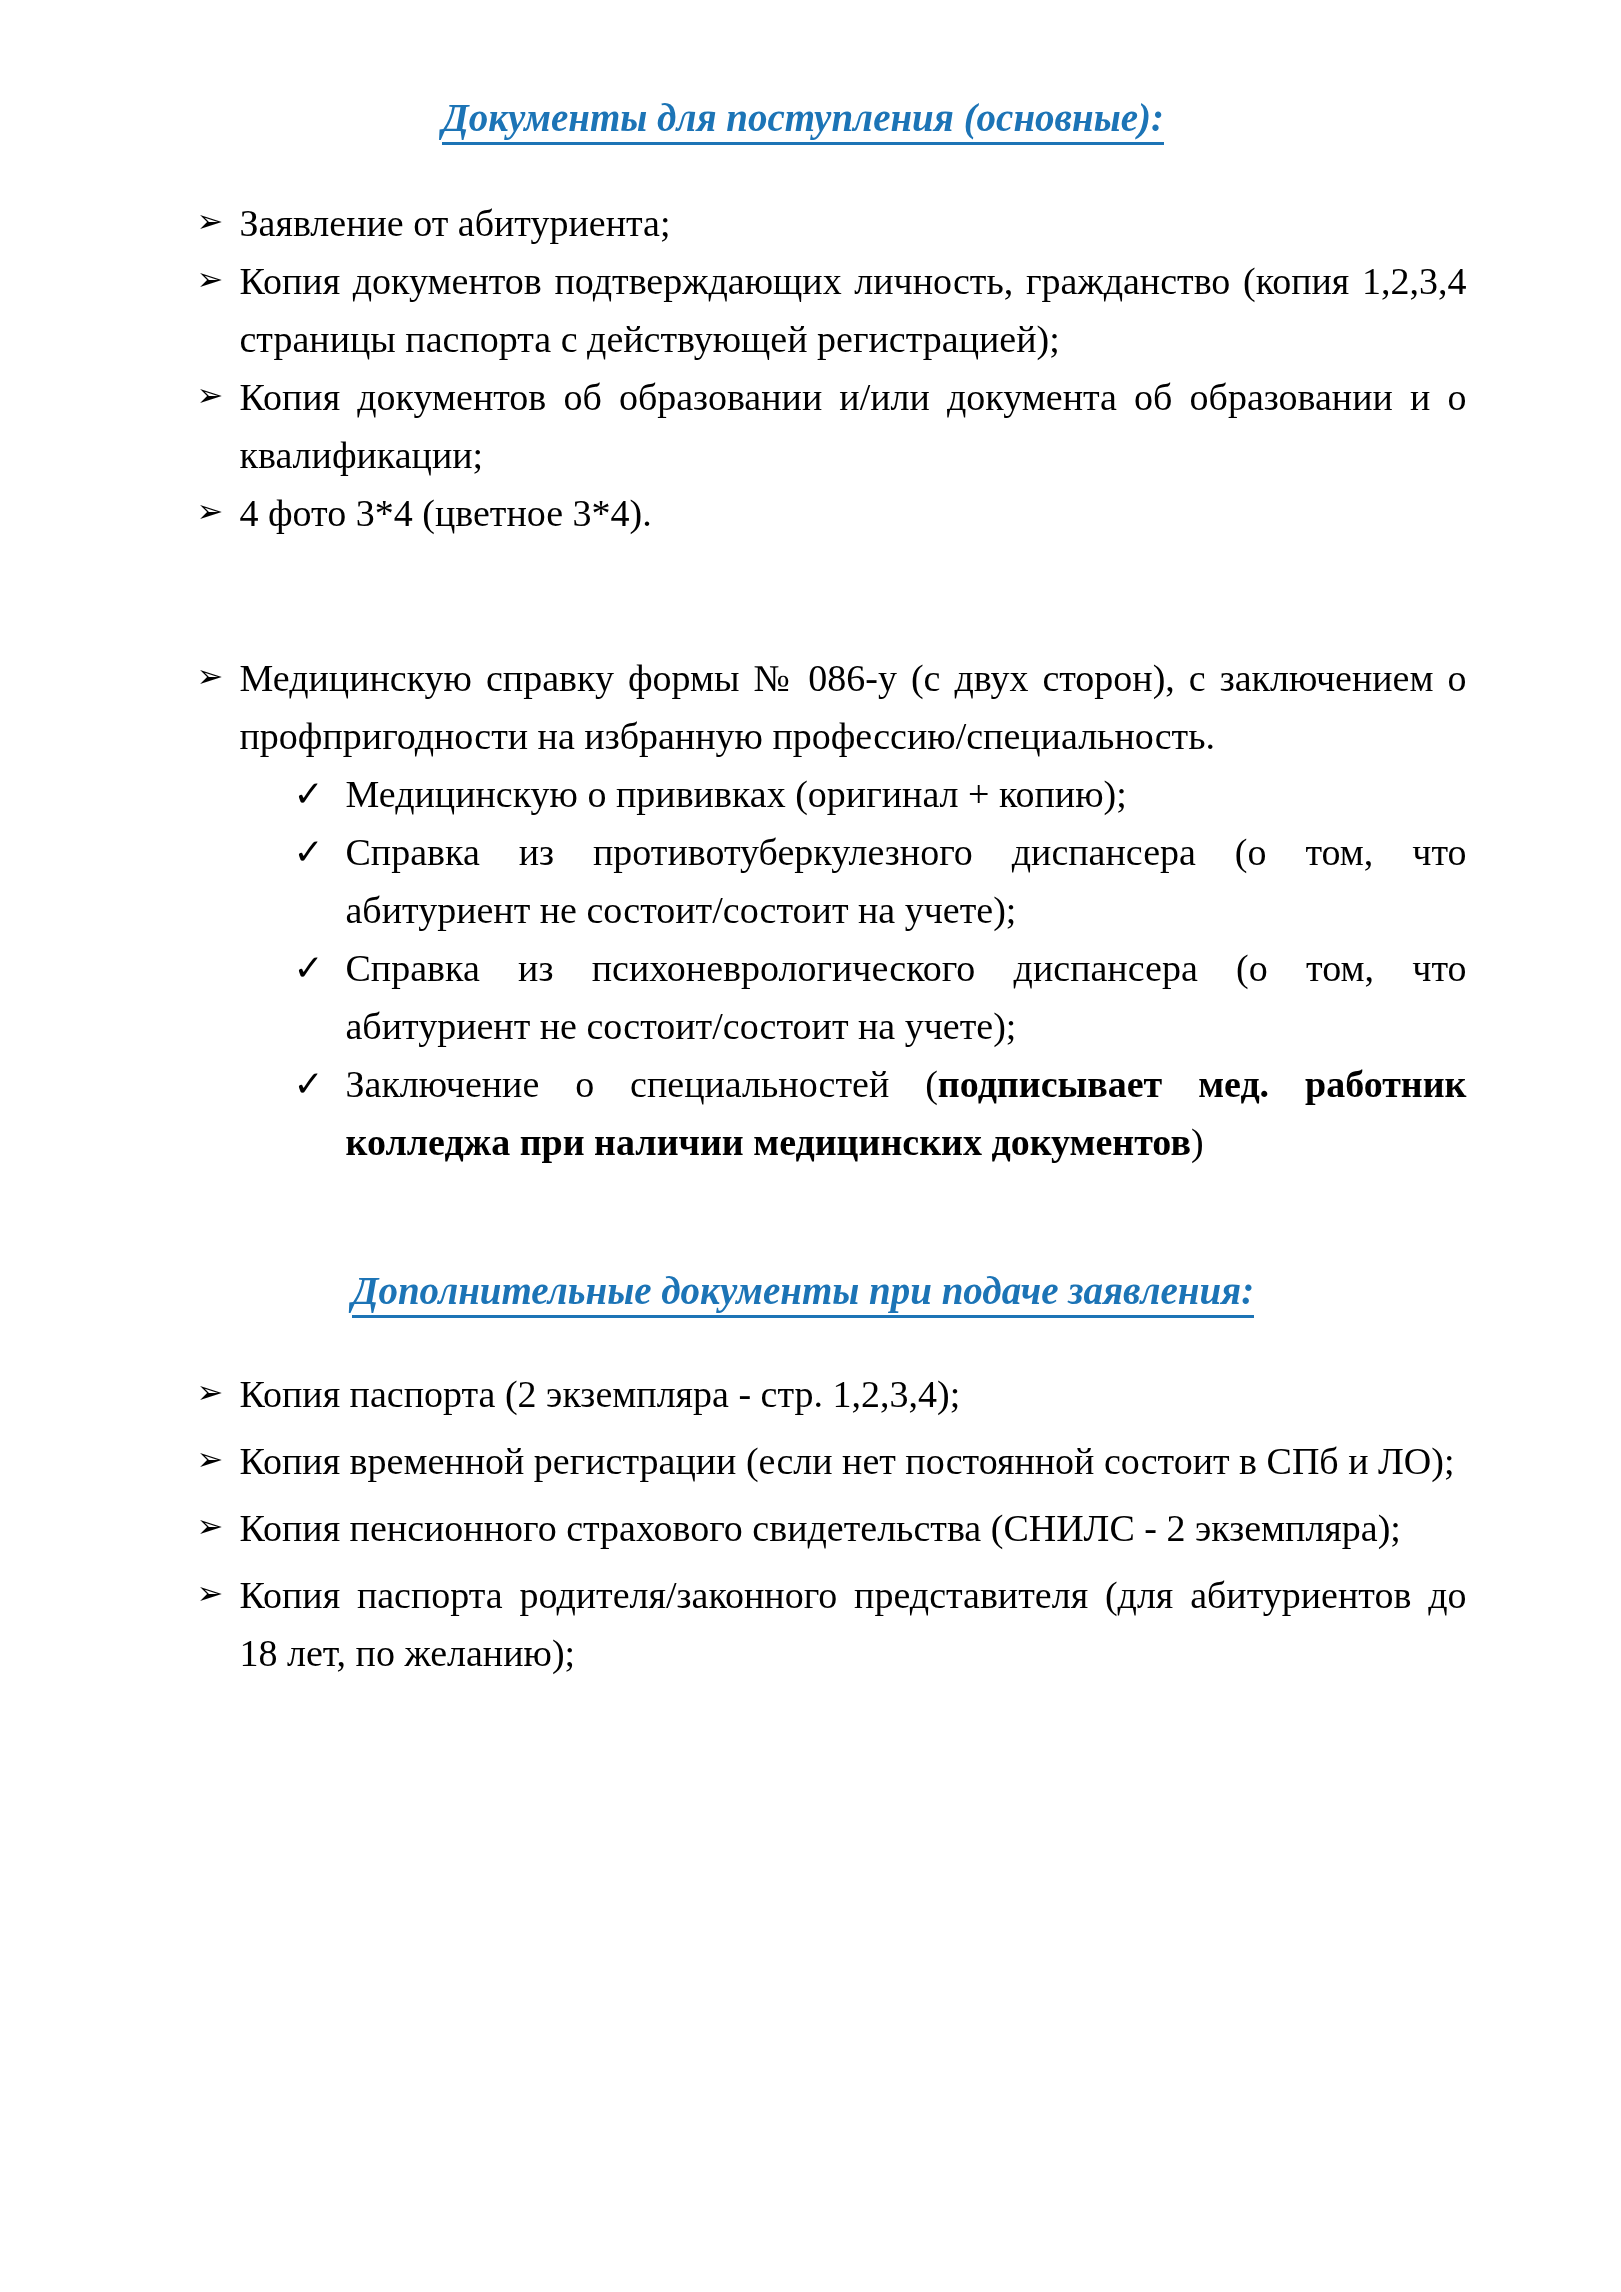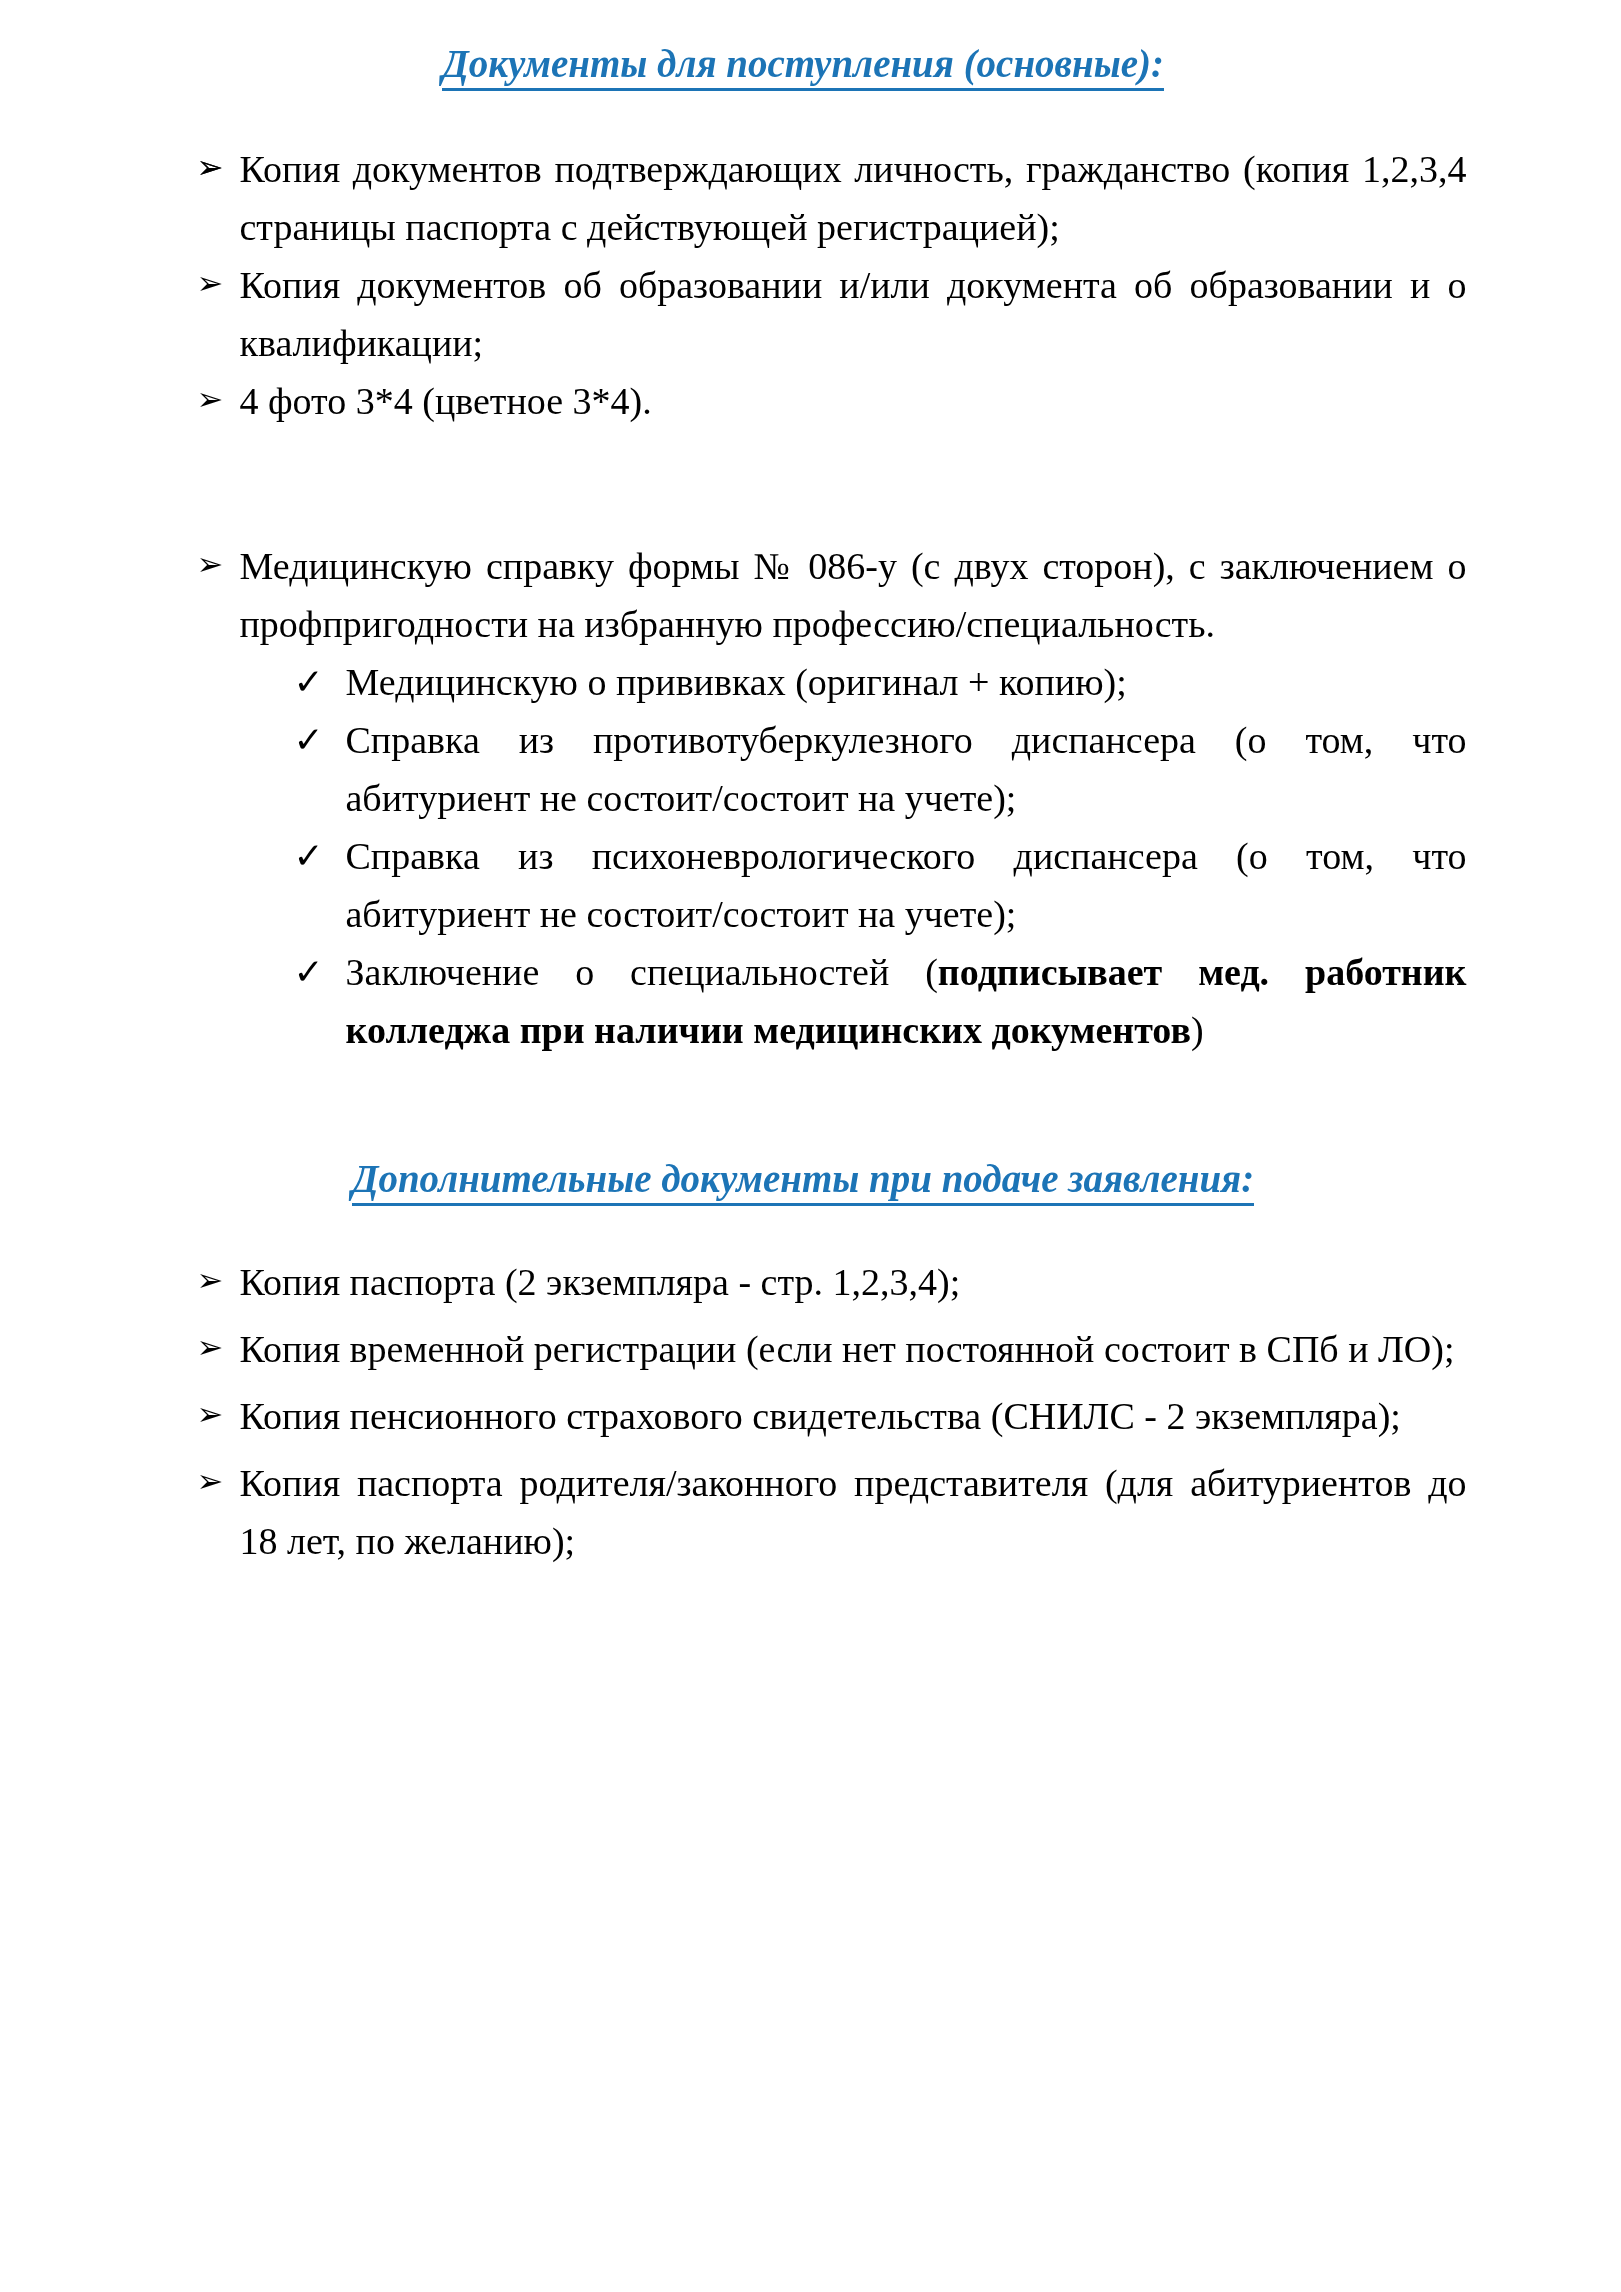--- a/index.html
+++ b/index.html
@@ -7,21 +7,21 @@
   html, body { margin: 0; padding: 0; background: #ffffff; }
   .page {
     width: 1512px;
     height: 2293px;
     margin: 0 auto;
     background: #ffffff;
     color: #000000;
     font-family: "Liberation Serif", "DejaVu Serif", serif;
     font-size: 38px;
     line-height: 58px;
-    padding: 35px 100px 179px 85px;
+    padding: 89px 100px 179px 85px;
     overflow: hidden;
   }
   .doc-heading {
     text-align: center;
     font-weight: bold;
     font-style: italic;
     color: var(--accent);
     font-size: 39px;
     margin: 0;
   }
@@ -66,20 +66,21 @@
 
 <div class="page">
 
   <h1 class="doc-heading title">
     <span class="underlined">Документы для поступления (основные):</span>
   </h1>
 
   <ul class="doc-list">
     <li>
       <span class="marker">➢</span>
+      <span>Заявление от абитуриента;</span>
     </li>
     <li>
       <span class="marker">➢</span>
       <span>Копия документов подтверждающих личность, гражданство (копия 1,2,3,4 страницы паспорта с действующей регистрацией);</span>
     </li>
     <li>
       <span class="marker">➢</span>
       <span>Копия документов об образовании и/или документа об образовании и о квалификации;</span>
     </li>
     <li>

